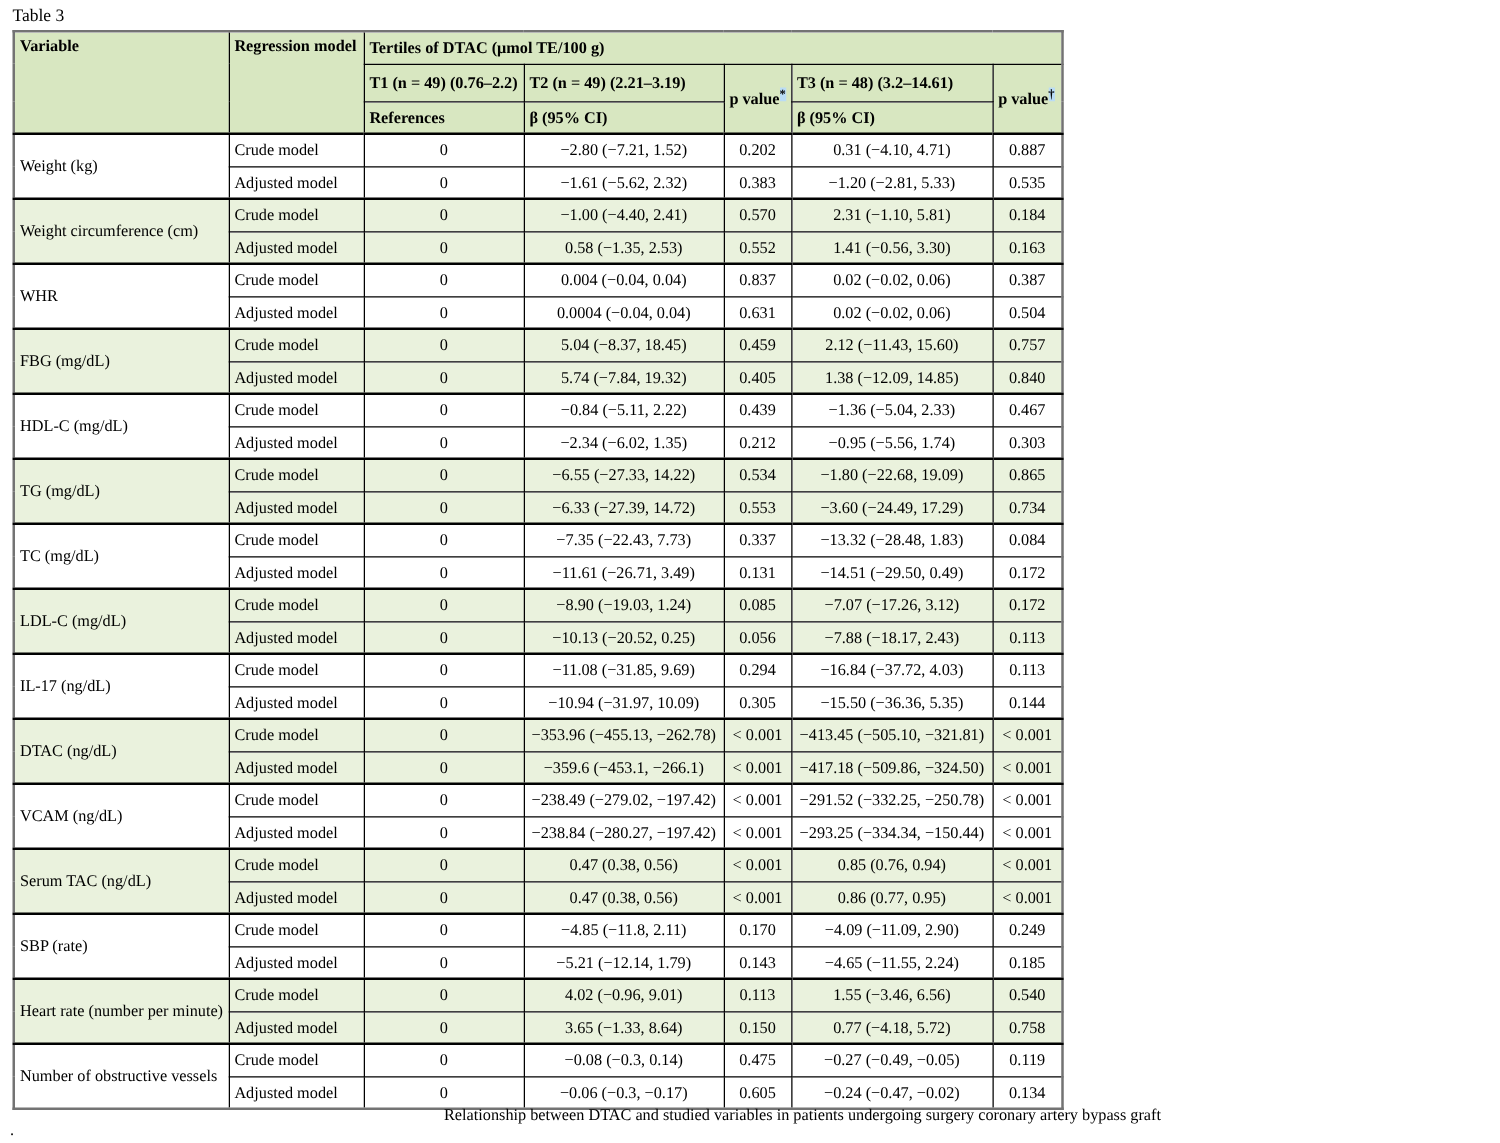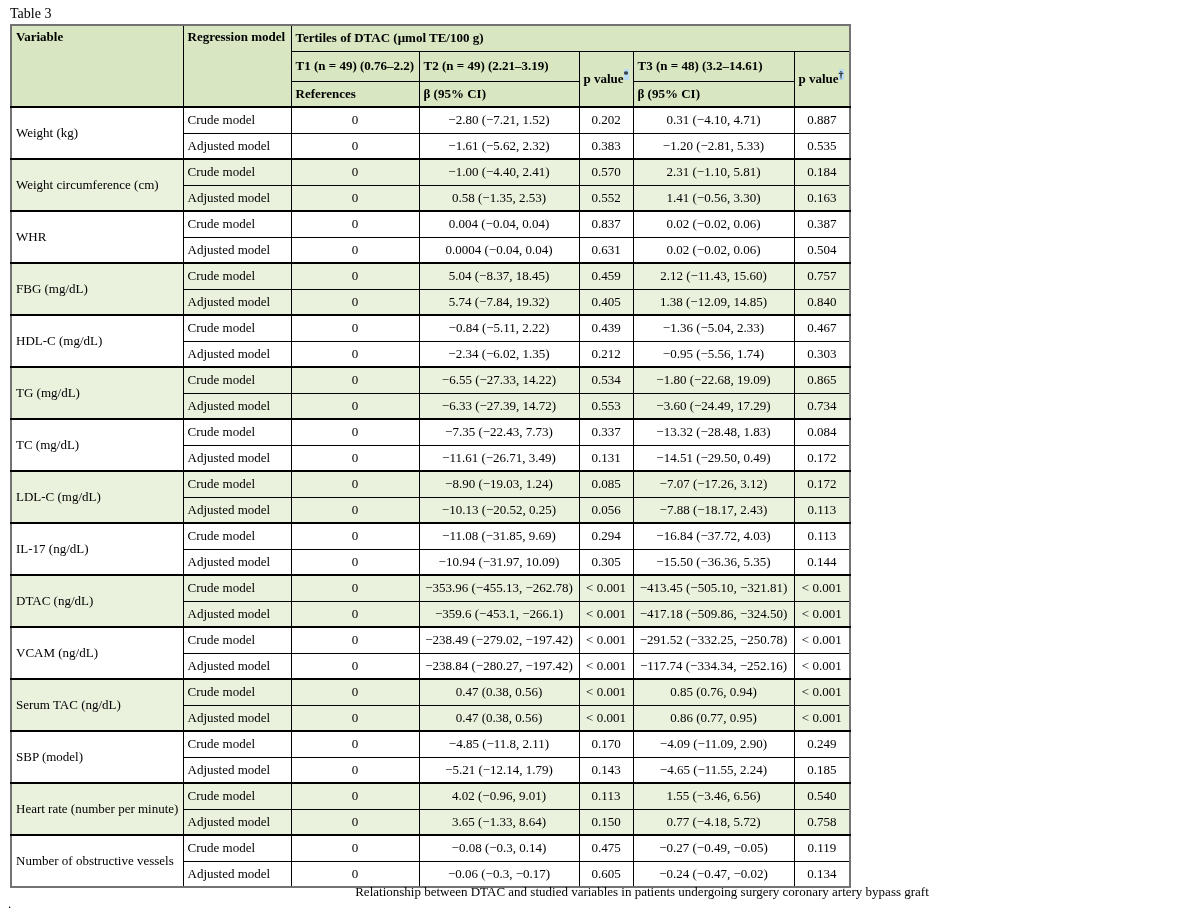--- a/index.html
+++ b/index.html
@@ -281,42 +281,42 @@
           <td>−238.49 (−279.02, −197.42)</td>
           <td>&lt; 0.001</td>
           <td>−291.52 (−332.25, −250.78)</td>
           <td>&lt; 0.001</td>
         </tr>
         <tr class="">
           <td class="model-cell">Adjusted model</td>
           <td>0</td>
           <td>−238.84 (−280.27, −197.42)</td>
           <td>&lt; 0.001</td>
-          <td>−117.74 (−334.34, −252.16)</td>
+          <td>−293.25 (−334.34, −150.44)</td>
           <td>&lt; 0.001</td>
         </tr>
         <tr class="shaded group-start">
           <td class="var-cell" rowspan="2">Serum TAC (ng/dL)</td>
           <td class="model-cell">Crude model</td>
           <td>0</td>
           <td>0.47 (0.38, 0.56)</td>
           <td>&lt; 0.001</td>
           <td>0.85 (0.76, 0.94)</td>
           <td>&lt; 0.001</td>
         </tr>
         <tr class="shaded">
           <td class="model-cell">Adjusted model</td>
           <td>0</td>
           <td>0.47 (0.38, 0.56)</td>
           <td>&lt; 0.001</td>
           <td>0.86 (0.77, 0.95)</td>
           <td>&lt; 0.001</td>
         </tr>
         <tr class=" group-start">
-          <td class="var-cell" rowspan="2">SBP (model)</td>
+          <td class="var-cell" rowspan="2">SBP (rate)</td>
           <td class="model-cell">Crude model</td>
           <td>0</td>
           <td>−4.85 (−11.8, 2.11)</td>
           <td>0.170</td>
           <td>−4.09 (−11.09, 2.90)</td>
           <td>0.249</td>
         </tr>
         <tr class="">
           <td class="model-cell">Adjusted model</td>
           <td>0</td>

